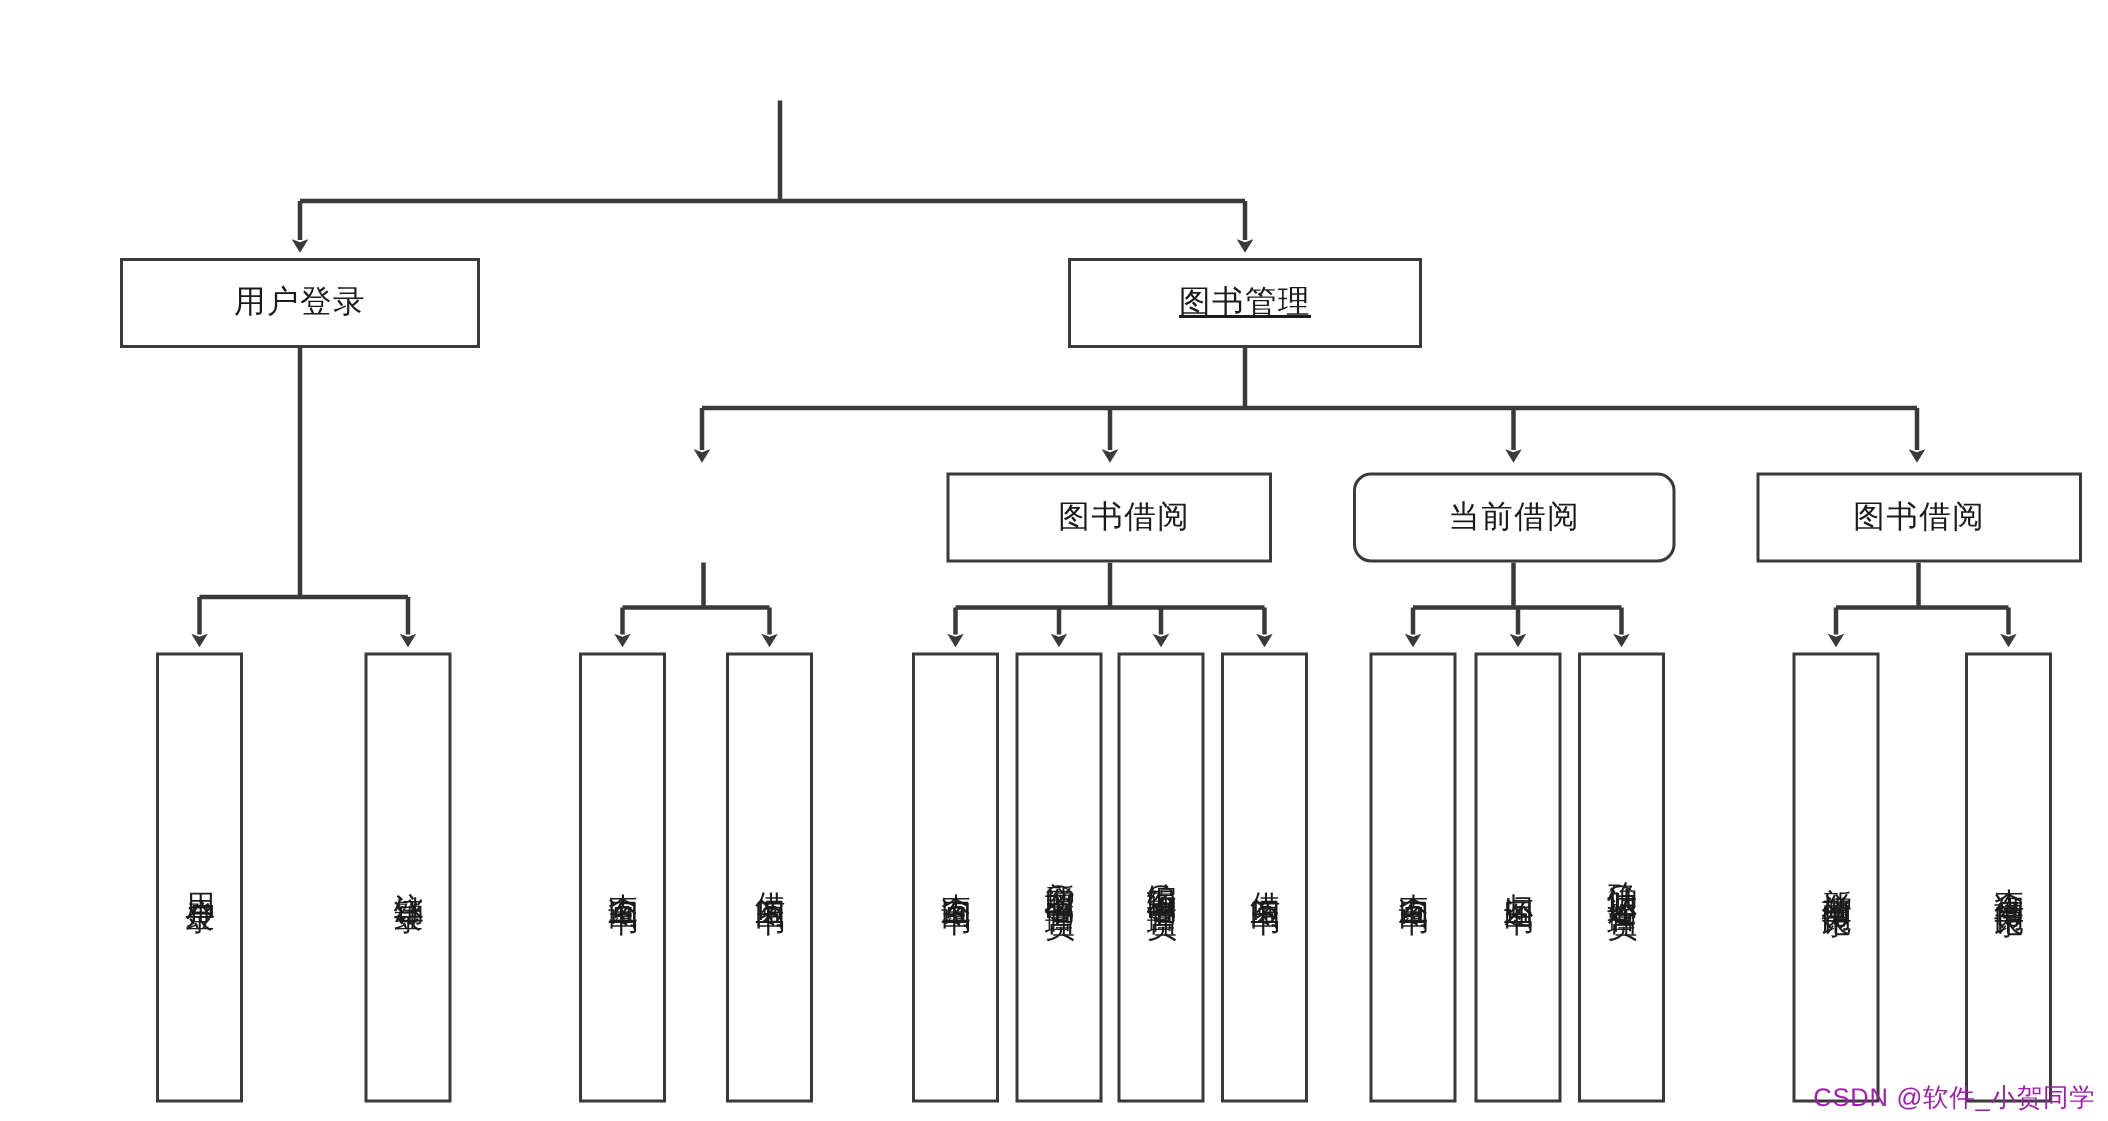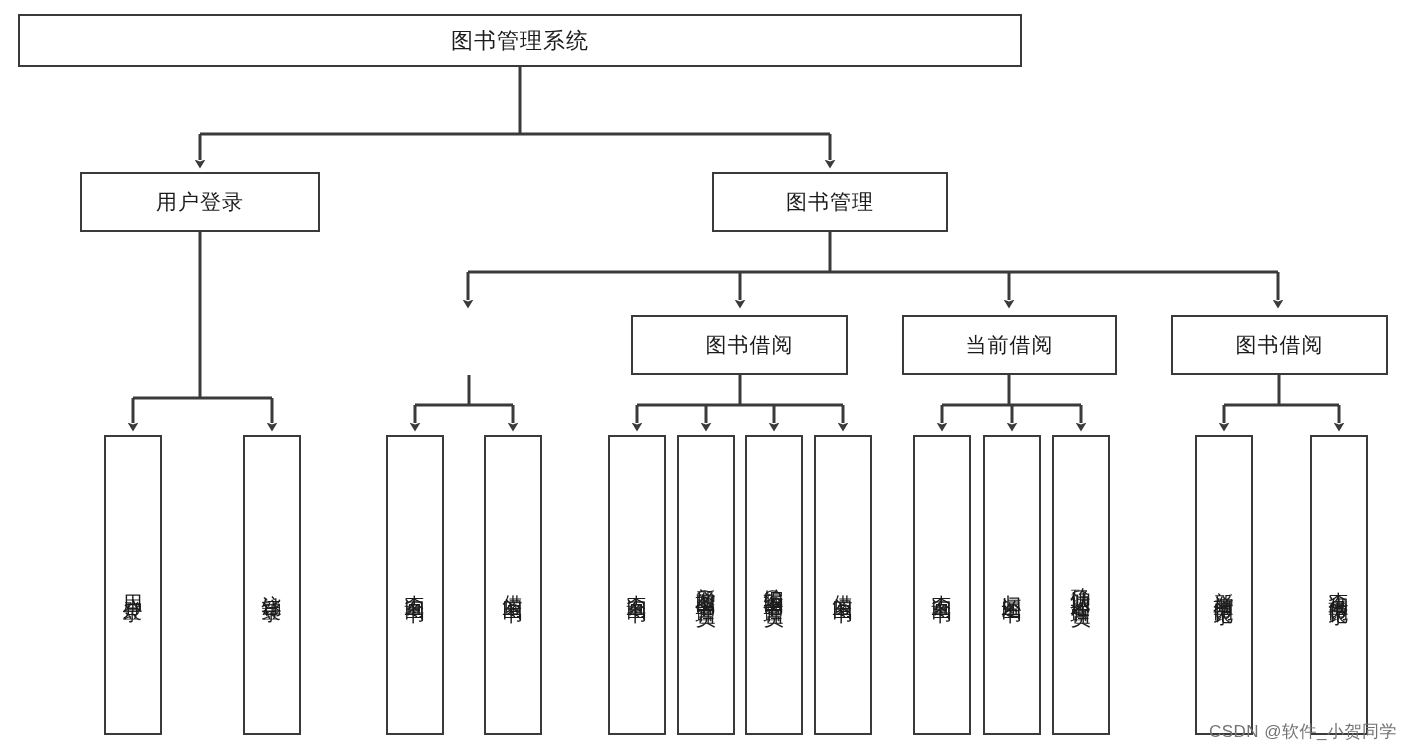--- a/index.html
+++ b/index.html
@@ -61,21 +61,21 @@
     font-size: 20px;
     letter-spacing: 3px;
     line-height: 1;
     white-space: nowrap;
   }
   #watermark {
     position: absolute;
     right: 8px;
     bottom: 4px;
     font-size: 17px;
-    color: #737373;
+    color: #a21caf;
     letter-spacing: 0.5px;
     z-index: 5;
     white-space: nowrap;
     pointer-events: none;
   }
 </style>
 </head>
 <body>
 
 <div id="canvas">
@@ -123,35 +123,32 @@
       <path d="M1012,405 L1012,423" marker-end="url(#arrow)"></path>
       <path d="M1081,405 L1081,423" marker-end="url(#arrow)"></path>
 
       <path d="M1279,375 L1279,405"></path>
       <path d="M1224,405 L1339,405"></path>
       <path d="M1224,405 L1224,423" marker-end="url(#arrow)"></path>
       <path d="M1339,405 L1339,423" marker-end="url(#arrow)"></path>
     </g>
   </svg>
 
-  <div class="node horiz root" style="left:18px; top:14px; width:1004px; height:53px;">
-    <span class="label">图书管理系统</span>
-  </div>
 
   <div class="node horiz" style="left:80px; top:172px; width:240px; height:60px;">
     <span class="label">用户登录</span>
   </div>
-  <div class="node horiz" style="left:712px; top:172px; width:236px; height:60px;">
+  <div class="node horiz" style="left:712px; top:172px; width:236px; height:60px;text-decoration:underline;">
     <span class="label">图书管理</span>
   </div>
 
   <div class="node horiz" style="left:631px; top:315px; width:217px; height:60px;padding-left:20px;">
     <span class="label">图书借阅</span>
   </div>
-  <div class="node horiz" style="left:902px; top:315px; width:215px; height:60px;">
+  <div class="node horiz" style="left:902px; top:315px; width:215px; height:60px;border-radius:12px;">
     <span class="label">当前借阅</span>
   </div>
   <div class="node horiz" style="left:1171px; top:315px; width:217px; height:60px;">
     <span class="label">图书借阅</span>
   </div>
 
   <div class="node vert" style="left:104px; top:435px; width:58px; height:300px;">
     <span class="label">用户登录</span>
   </div>
   <div class="node vert" style="left:243px; top:435px; width:58px; height:300px;">

